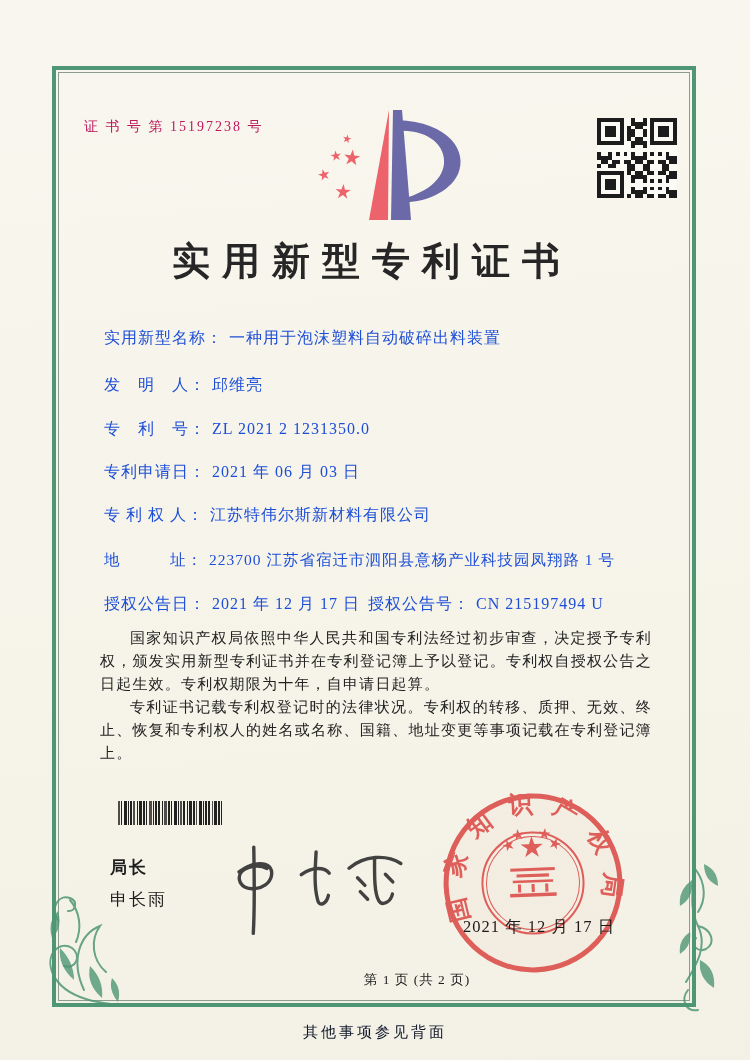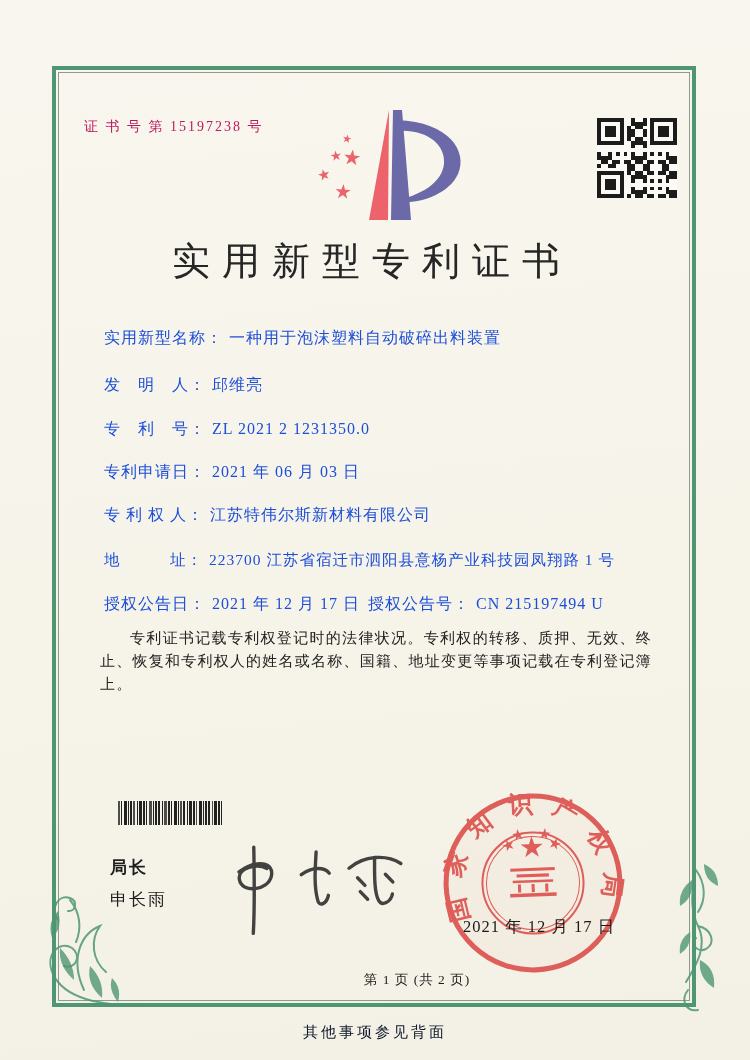--- a/index.html
+++ b/index.html
@@ -6,21 +6,21 @@
   body{
     width:750px;height:1060px;overflow:hidden;position:relative;
     background:linear-gradient(175deg,#f8f6ee 0%,#f6f4e9 60%,#f3f1e5 100%);
     font-family:"Liberation Serif","DejaVu Serif",serif;color:#1e1e1e;
   }
   .abs{position:absolute;}
   
   .frame{left:52px;top:66px;width:636px;height:933px;border:4px solid #4f9674;}
   .frame-inner{position:absolute;inset:2px;border:1px solid #8d9b90;}
   .cert-no{left:84px;top:118px;font-size:14px;letter-spacing:2px;color:#be185d;}
-  .title{left:52px;top:236px;width:640px;text-align:center;font-size:38px;font-weight:400;
+  .title{left:52px;top:236px;width:640px;text-align:center;font-size:38px;font-weight:700;
          letter-spacing:12px;color:#262626;}
   .row{left:104px;font-size:16px;white-space:nowrap;color:#1d4ed8;}
   .row .lab{letter-spacing:1px;}
   .row .val{padding-left:6px;letter-spacing:1px;}
   .paras{left:100px;top:627px;width:552px;font-size:15px;line-height:23px;
          letter-spacing:1.2px;color:#222;text-align:justify;}
   .paras p{margin:0;text-indent:2em;}
   .signer-pos{left:110px;top:856px;font-size:17px;letter-spacing:2px;font-weight:bold;}
   .signer-name{left:110px;top:888px;font-size:17px;letter-spacing:2px;}
   .seal-date{left:463px;top:916px;font-size:16.5px;letter-spacing:1px;color:#1a1a1a;z-index:6;}
@@ -528,20 +528,21 @@
   <span class="lab">地　　　址：</span><span class="val">223700 江苏省宿迁市泗阳县意杨产业科技园凤翔路 1 号</span>
 </div>
 <div class="abs row" style="top:594px">
   <span class="lab">授权公告日：</span><span class="val">2021 年 12 月 17 日</span>
 </div>
 <div class="abs row" style="top:594px;left:368px">
   <span class="lab">授权公告号：</span><span class="val">CN 215197494 U</span>
 </div>
 
 <div class="abs paras">
+  <p>国家知识产权局依照中华人民共和国专利法经过初步审查，决定授予专利权，颁发实用新型专利证书并在专利登记簿上予以登记。专利权自授权公告之日起生效。专利权期限为十年，自申请日起算。</p>
   <p>专利证书记载专利权登记时的法律状况。专利权的转移、质押、无效、终止、恢复和专利权人的姓名或名称、国籍、地址变更等事项记载在专利登记簿上。</p>
 </div>
 
 <div id="barcode" class="abs">
     <span style="width: 2px; background: rgb(22, 22, 22); margin-right: 1px; opacity: 0.75;"></span>
     <span style="width: 1px; background: rgb(22, 22, 22); margin-right: 2px; opacity: 0.95;"></span>
     <span style="width: 3px; background: rgb(22, 22, 22); margin-right: 1px; opacity: 0.95;"></span>
     <span style="width: 1px; background: rgb(22, 22, 22); margin-right: 1px; opacity: 0.95;"></span>
     <span style="width: 2px; background: rgb(22, 22, 22); margin-right: 1px; opacity: 0.95;"></span>
     <span style="width: 2px; background: rgb(22, 22, 22); margin-right: 2px; opacity: 0.75;"></span>

